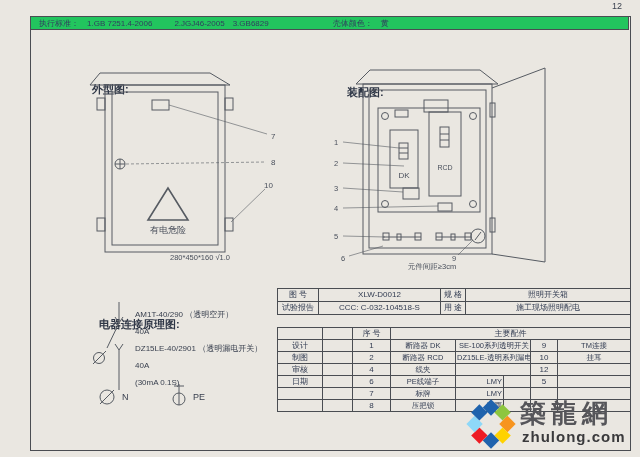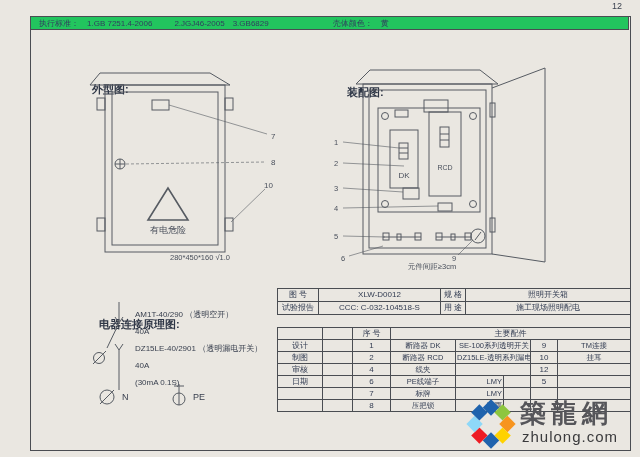--- a/index.html
+++ b/index.html
@@ -25,21 +25,21 @@
   .t-main td{height:11px;line-height:11px;}
   .val-bold{font-weight:bold;}
   .spec-cell{font-size:7.5px;text-align:right;}
   .name-cell{font-size:7.5px;}
   .company-box{left:232px;top:411px;width:121px;height:24px;border:1px solid #4a4d52;
      background:#eae7e1;z-index:5;display:flex;align-items:center;justify-content:center;
      font-size:7.5px;color:#323c52;white-space:nowrap;}
   .watermark{left:462px;top:392px;width:176px;height:64px;z-index:10;}
   .wm-cn{position:absolute;left:58px;top:4px;font-family:"DejaVu Serif","Liberation Serif",serif;
      font-size:26px;font-weight:bold;color:#56565a;letter-spacing:5px;white-space:nowrap;}
-  .wm-url{position:absolute;left:60px;top:36px;font-size:15px;font-weight:normal;color:#3a3a3c;letter-spacing:1px;}
+  .wm-url{position:absolute;left:60px;top:36px;font-size:15px;font-weight:bold;color:#3a3a3c;letter-spacing:1px;}
 </style>
 </head>
 <body>
 
 <div class="page">
 
   <div class="abs pageno">12</div>
 
   <div class="abs border-frame"></div>
 

